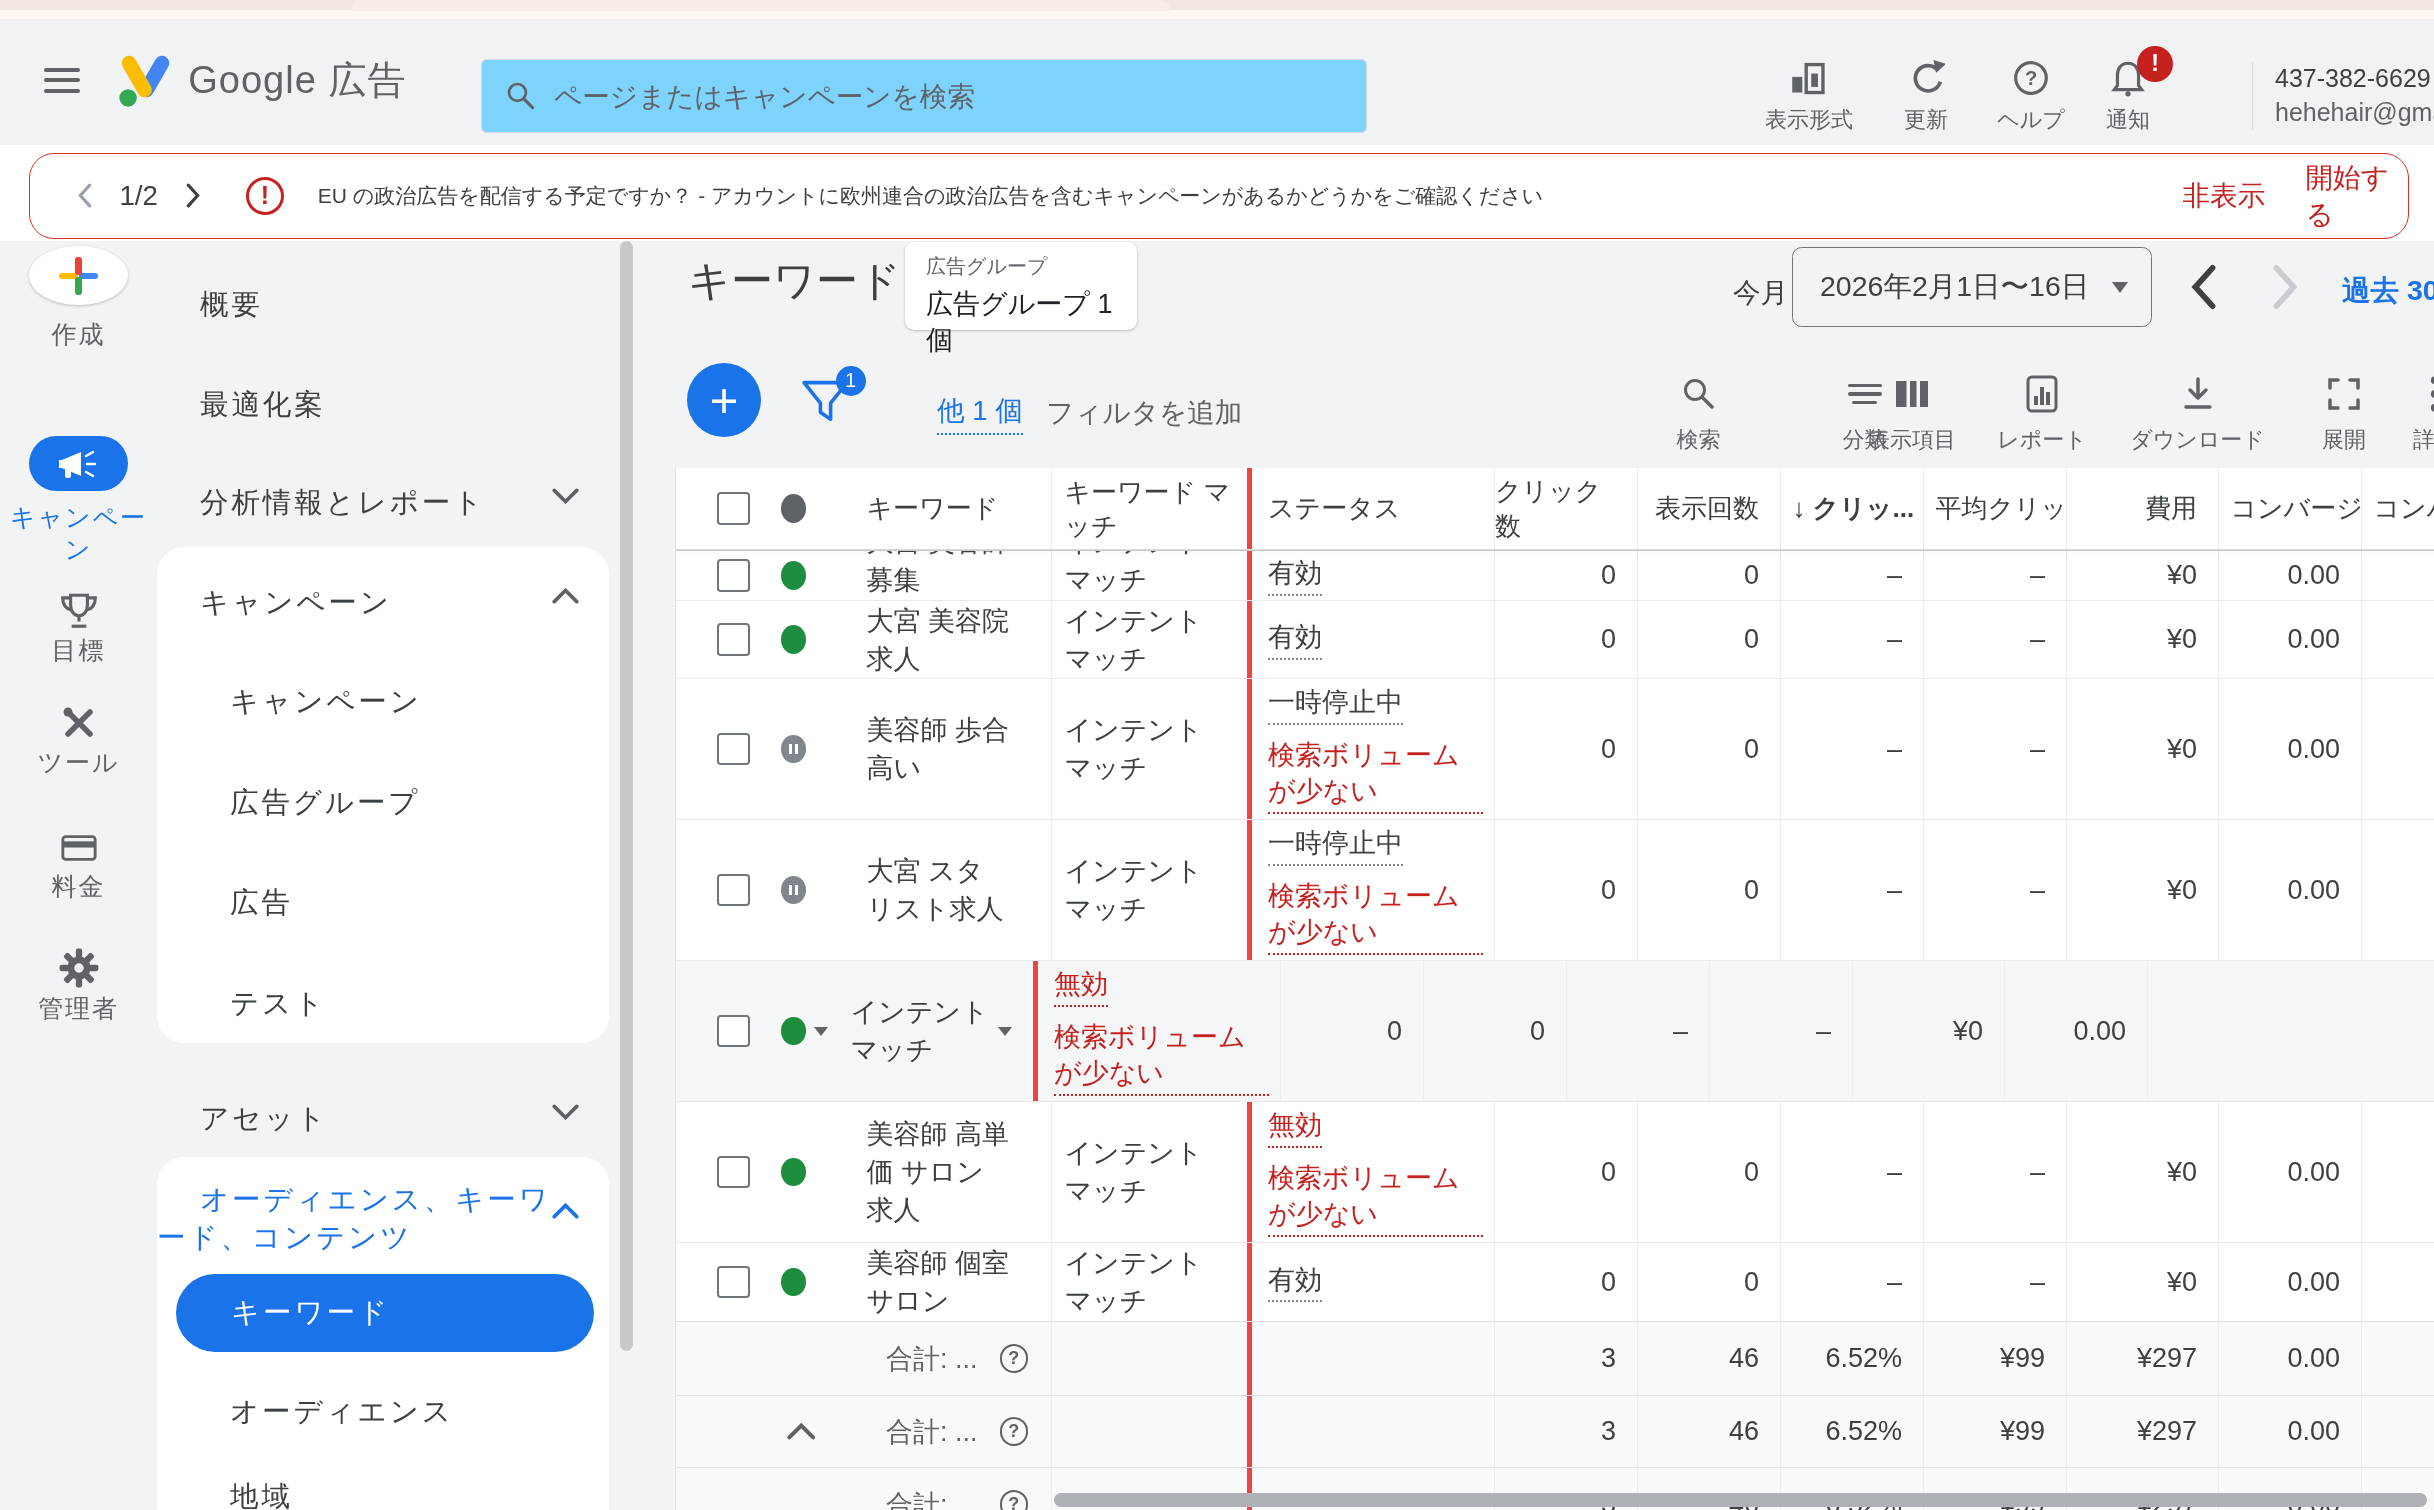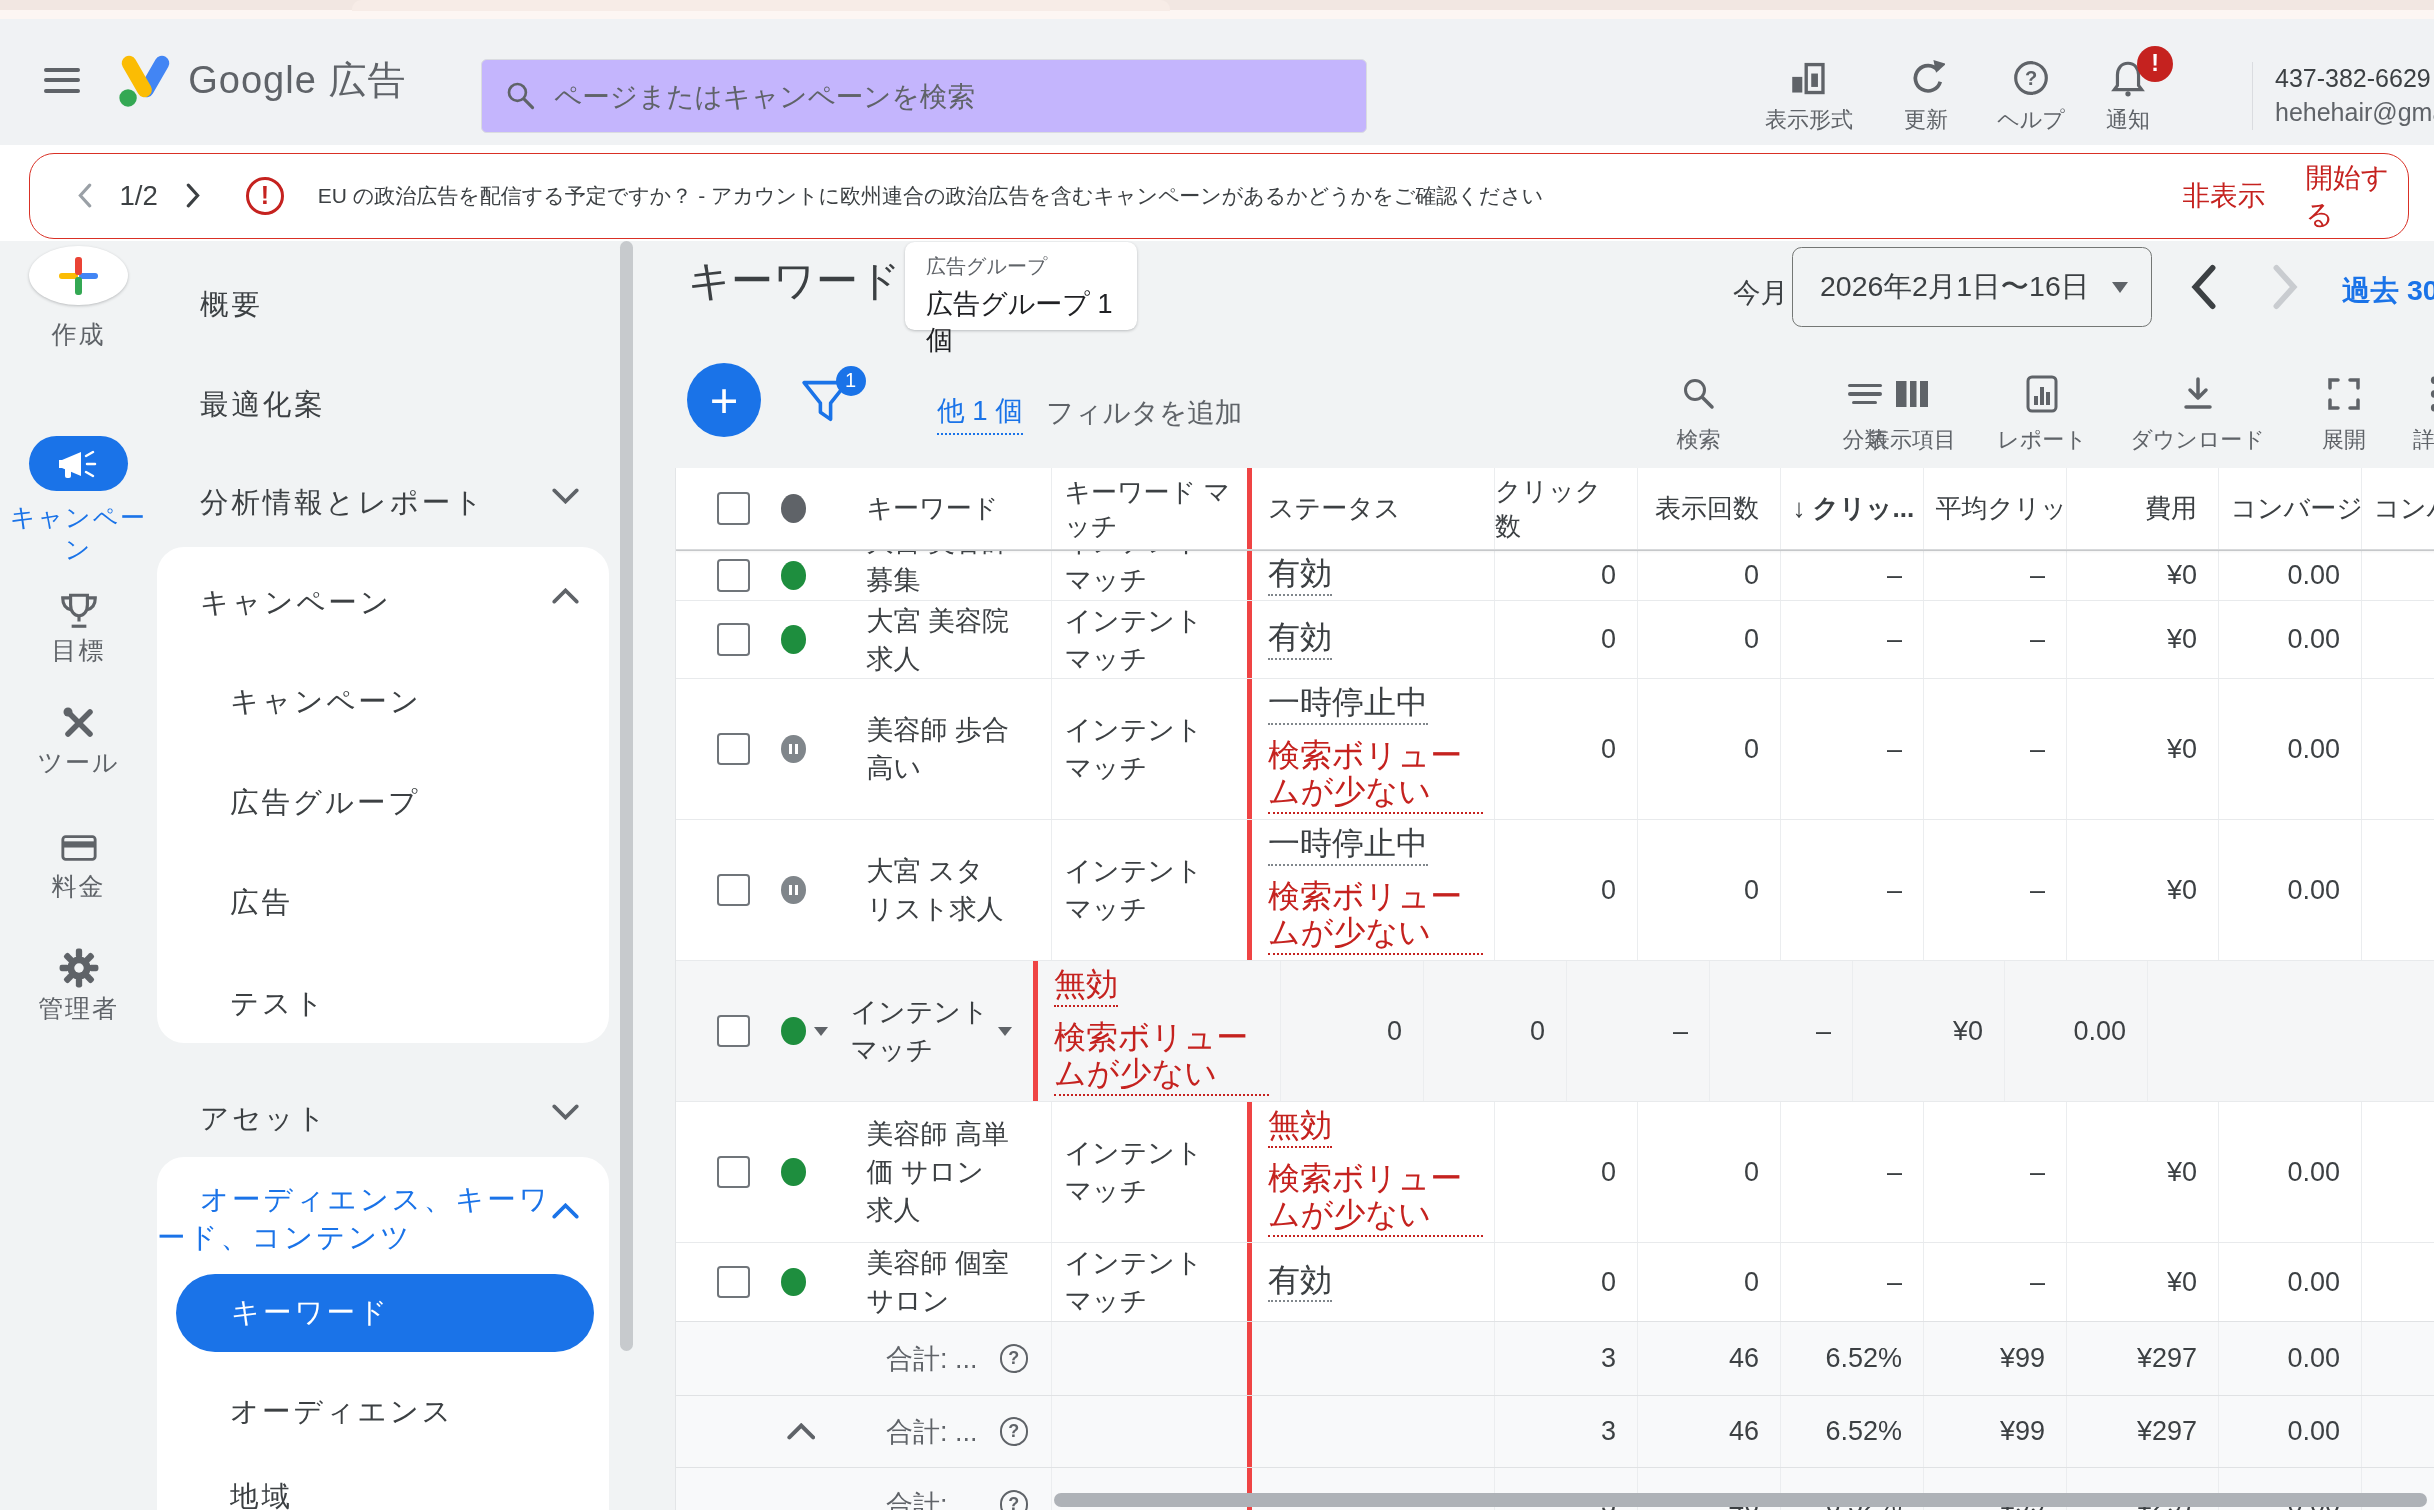--- a/index.html
+++ b/index.html
@@ -8,21 +8,21 @@
   
   .chrome-strip{position:absolute;left:0;top:0;width:2435px;height:19px;background:#fdf6f3;}
   .chrome-strip .band{position:absolute;left:0;top:0;width:2435px;height:9.5px;background:#f2e7e2;}
   .chrome-strip .tab{position:absolute;left:352px;top:0;width:818px;height:11.4px;background:#f7ece7;border-radius:9.5px 9.5px 0 0;}
   
   .appbar{position:absolute;left:0;top:19px;width:2435px;height:126px;background:#f0f2f4;}
   .hamburger{position:absolute;left:44px;top:49px;width:36px;height:27px;cursor:pointer;}
   .hamburger span{display:block;width:36px;height:3.8px;background:#5f6368;border-radius:1.9px;margin-bottom:6.7px;}
   .logo{position:absolute;left:116px;top:32px;display:flex;align-items:center;gap:13.3px;}
   .logo-name{font-size:38px;color:#5f6368;font-weight:500;letter-spacing:1px;}
-  .searchbox{position:absolute;left:481px;top:40px;width:886px;height:74px;background:#c4b5fd;border:1px solid #dadce0;border-radius:5.7px;display:flex;align-items:center;padding-left:23px;box-sizing:border-box;}
+  .searchbox{position:absolute;left:481px;top:40px;width:886px;height:74px;background:#7dd3fc;border:1px solid #dadce0;border-radius:5.7px;display:flex;align-items:center;padding-left:23px;box-sizing:border-box;}
   .searchbox .ph{font-size:27.6px;color:#5f6368;margin-left:17px;}
   .ab-act{position:absolute;top:38px;width:124px;text-align:center;cursor:pointer;}
   .ab-act .lbl{font-size:22px;color:#5f6368;margin-top:7.6px;}
   .ab-act .ic{height:40px;display:flex;align-items:flex-end;justify-content:center;position:relative;}
   .abdiv{position:absolute;left:2252px;top:43px;width:1px;height:68px;background:#dadce0;}
   .account{position:absolute;left:2275px;top:42px;width:160px;overflow:hidden;white-space:nowrap;line-height:34px;}
   .account .l1{font-size:25px;color:#3c4043;}
   .account .l2{font-size:25px;color:#5f6368;}
   .badge{position:absolute;right:17px;top:-11.4px;width:36px;height:36px;background:#c5221f;border-radius:50%;color:#fff;font-size:23px;font-weight:700;display:flex;align-items:center;justify-content:center;}
   
@@ -98,21 +98,21 @@
   .dot-enabled{background:#1e8e3e;}
   .dot-head{background:#5f6368;}
   .dot-paused{background:#80868b;display:flex;align-items:center;justify-content:center;gap:2.9px;}
   .pb{width:3.3px;height:10.5px;background:#fff;display:block;}
   .caret{width:0;height:0;border-left:7.6px solid transparent;border-right:7.6px solid transparent;border-top:9.5px solid #5f6368;margin-left:7.6px;flex:none;}
   .kwt{font-size:27px;color:#3c4043;line-height:38px;max-width:143px;}
   .mtt{font-size:27px;color:#3c4043;line-height:38px;max-width:145px;}
   .pencil{position:absolute;right:13.3px;width:28.5px;height:28.5px;}
   .c4 .caret{position:absolute;right:21px;top:50%;margin-top:-3.8px;}
   .stc{flex-direction:column;justify-content:center;align-items:flex-start;padding:11.4px 11.4px 11.4px 16px;gap:11.4px;}
-  .stl{font-size:32px;line-height:36px;border-bottom:2.4px dotted;padding-bottom:2.9px;}
+  .stl{font-size:27px;line-height:36px;border-bottom:2.4px dotted;padding-bottom:2.9px;}
   .stl.ok{color:#3c4043;border-color:#80868b;}
   .stl.err{color:#c5221f;border-color:#c5221f;}
   .r-data{border-top:1px solid #e8eaec;background:#fff;}
   .r-clip{border-top:1.9px solid #d0d2d4;overflow:hidden;}
   .r-clip .c3,.r-clip .c4{align-items:flex-start;}
   .r-clip .kwt,.r-clip .mtt{margin-top:-28.5px;}
   .r-hover{background:#f5f6f7;}
   .t-total{background:#f8f9fa;border-top:1px solid #e0e2e4;}
   .tot-label{font-size:27px;color:#5f6368;}
   .t-total .c3{padding-left:48px;gap:7px;}

